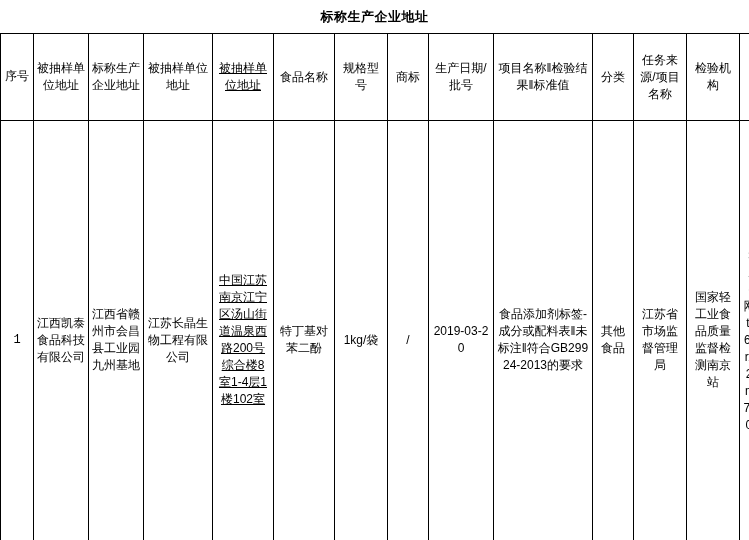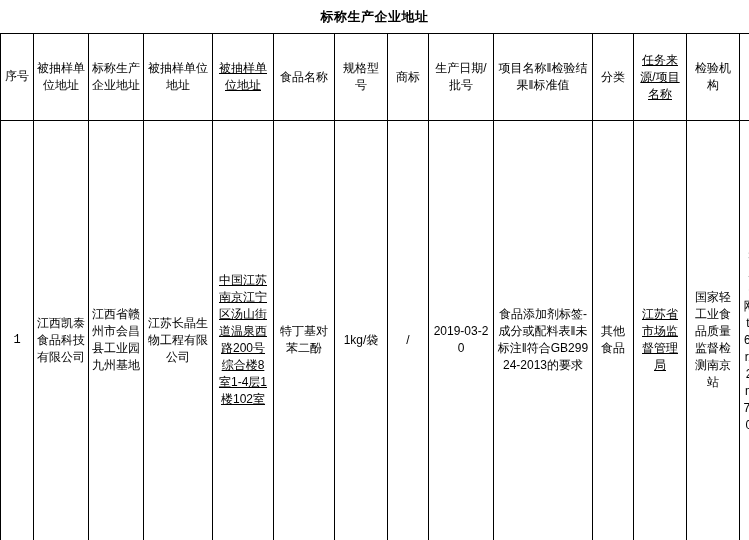--- a/index.html
+++ b/index.html
@@ -57,21 +57,21 @@
   .c1  { width: 48px; }
   .c2  { width: 48px; }
   .c3  { width: 62px; }
   .c4  { width: 54px; text-decoration: underline; }
   .c5  { width: 54px; }
   .c6  { width: 46px; }
   .c7  { width: 34px; }
   .c8  { width: 58px; }
   .c9  { width: 92px; }
   .c10 { width: 34px; }
-  .c11 { width: 46px; text-decoration: underline; }
+  .c11 { width: 46px; }
   .c12 { width: 46px; }
   .c13 { width: 71px; }
 
   .cell-note {
     line-height: 17px;
   }
 </style>
 </head>
 <body>
 

